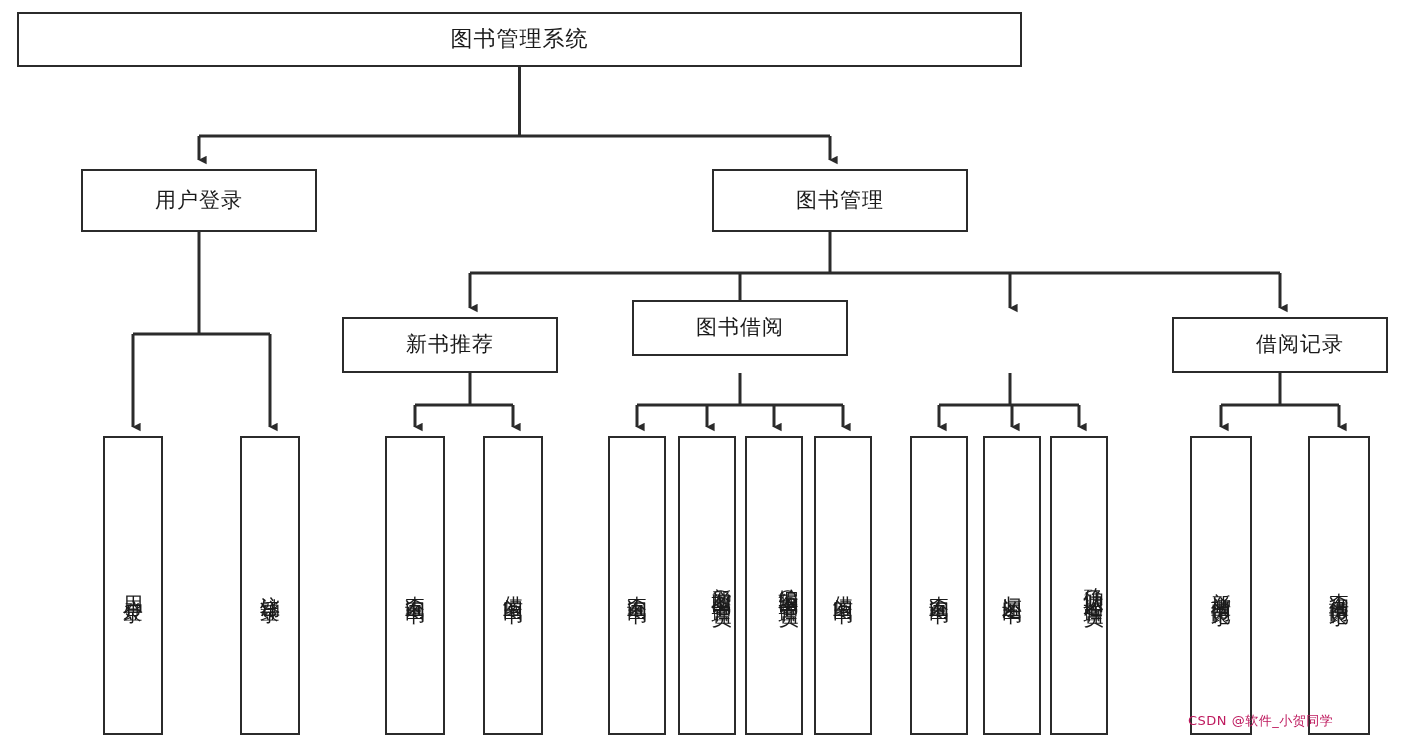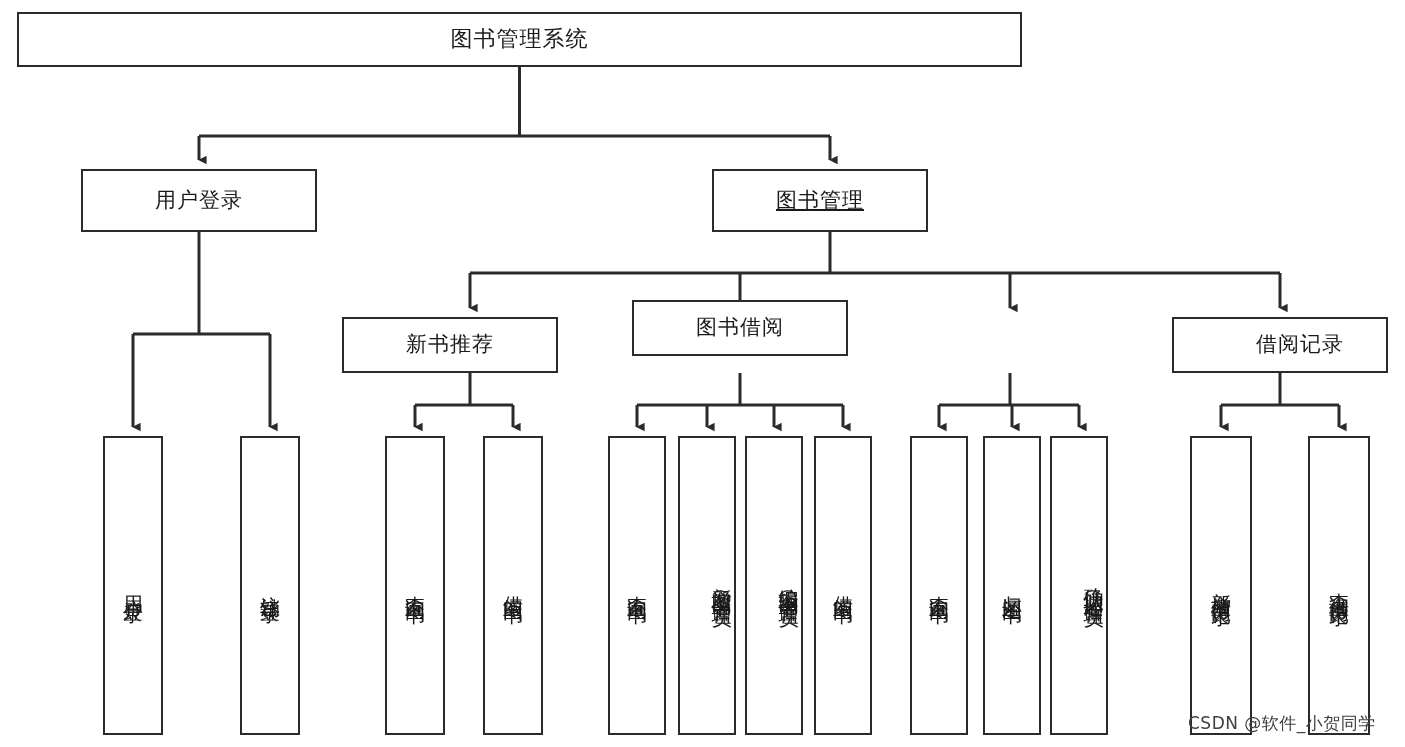--- a/index.html
+++ b/index.html
@@ -57,22 +57,22 @@
     justify-content: center;
     white-space: nowrap;
   }
   .node-v.v-center {
     align-items: center;
   }
   #watermark {
     position: absolute;
     left: 1188px;
     top: 712px;
-    font-size: 17px;
-    color: #404040;
+    font-size: 13px;
+    color: #be185d;
     letter-spacing: 0.5px;
     white-space: nowrap;
     font-family: "DejaVu Sans", "Liberation Sans", sans-serif;
   }
 </style>
 </head>
 <body>
 
 <div id="diagram-root">
 
@@ -126,21 +126,21 @@
     </g>
   </svg>
 
   <div class="node node-h node-root" style="left:17px; top:12px; width:1005px; height:55px;">
     <span>图书管理系统</span>
   </div>
 
   <div class="node node-h" style="left:81px; top:169px; width:236px; height:63px;">
     <span>用户登录</span>
   </div>
-  <div class="node node-h" style="left:712px; top:169px; width:216px; height:63px;text-decoration:underline;">
+  <div class="node node-h" style="left:712px; top:169px; width:256px; height:63px;">
     <span>图书管理</span>
   </div>
 
   <div class="node node-h" style="left:342px; top:317px; width:216px; height:56px;">
     <span>新书推荐</span>
   </div>
   <div class="node node-h" style="left:632px; top:300px; width:216px; height:56px;font-family:Liberation Serif, serif;">
     <span>图书借阅</span>
   </div>
   <div class="node node-h" style="left:1172px; top:317px; width:216px; height:56px;padding-left:40px;">

